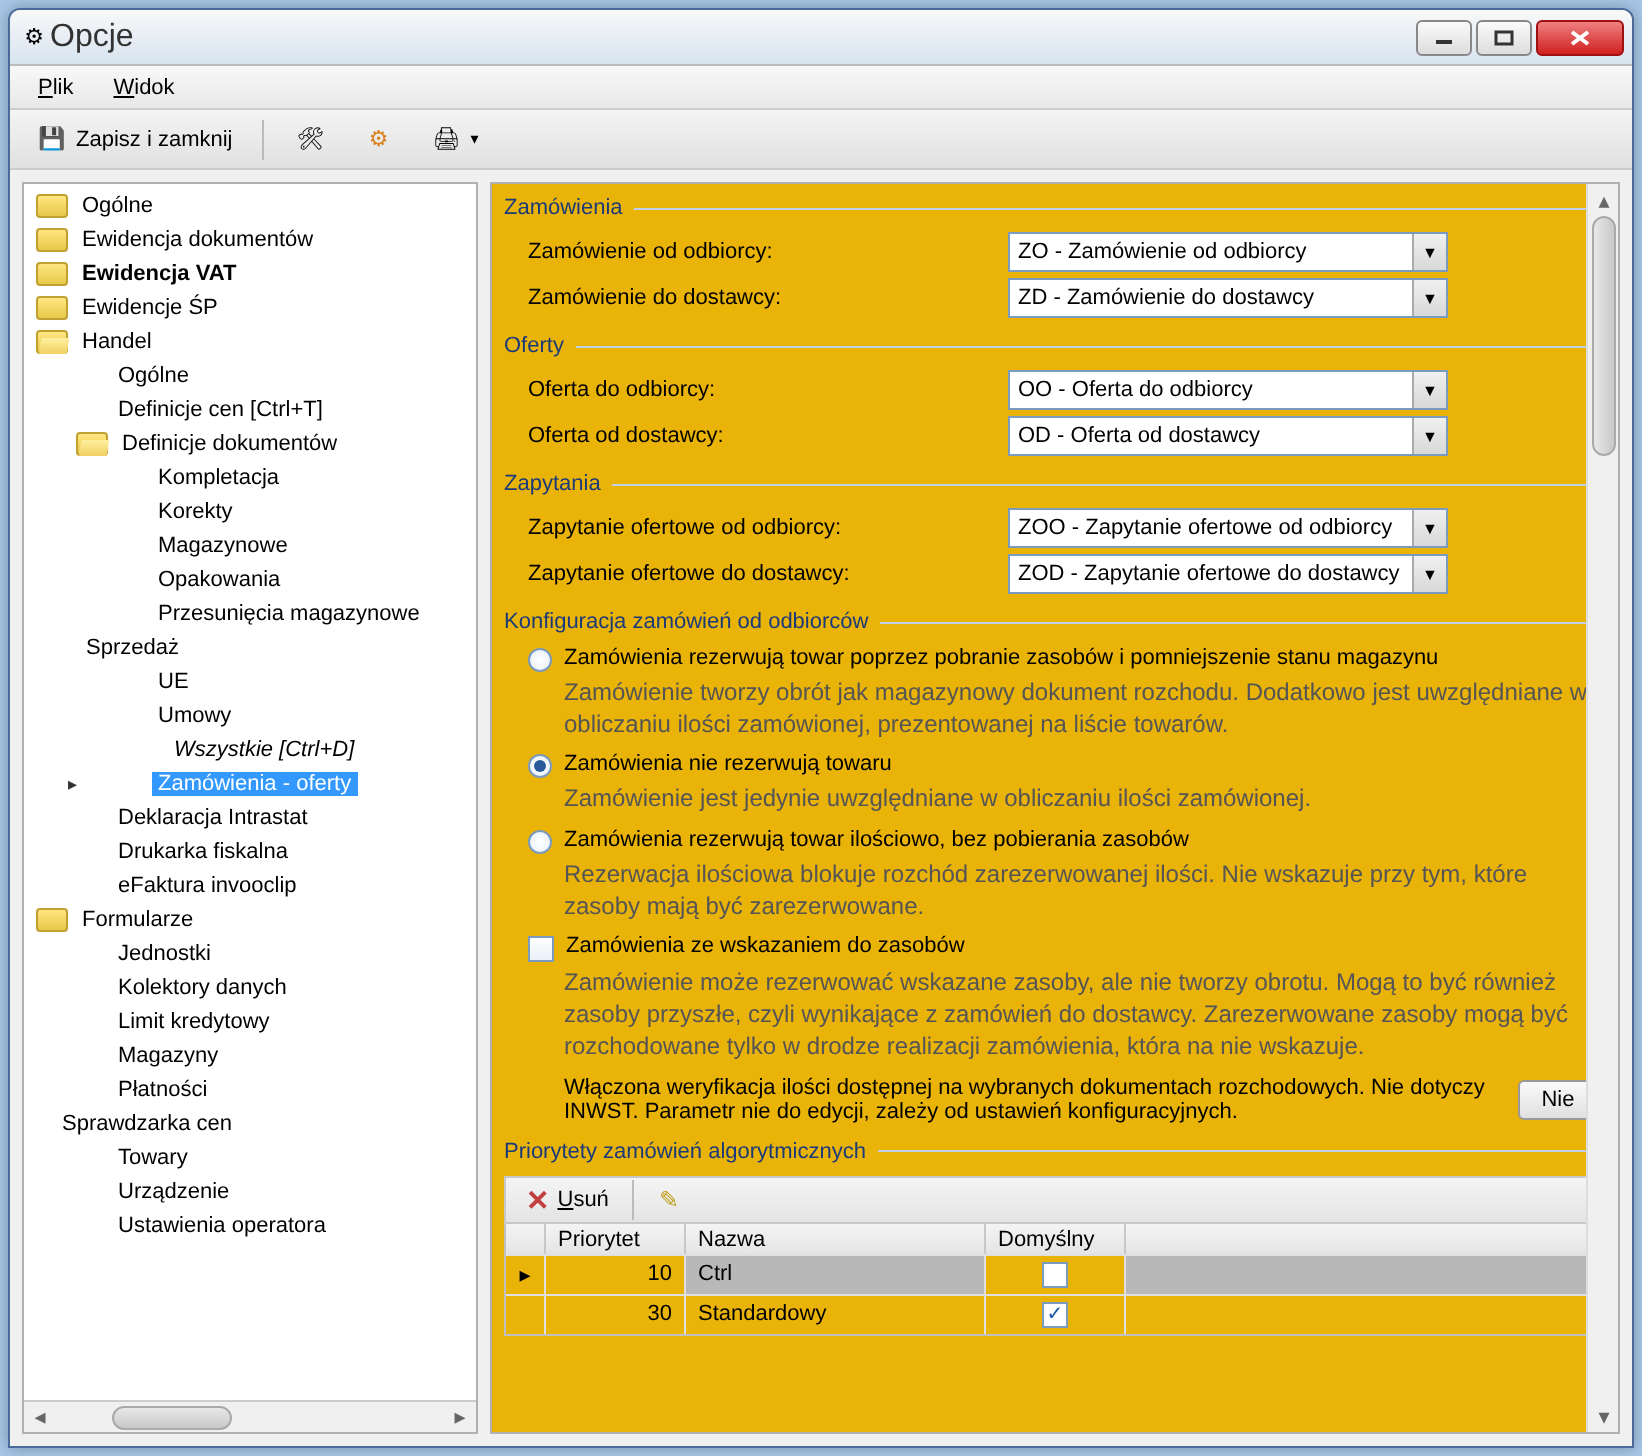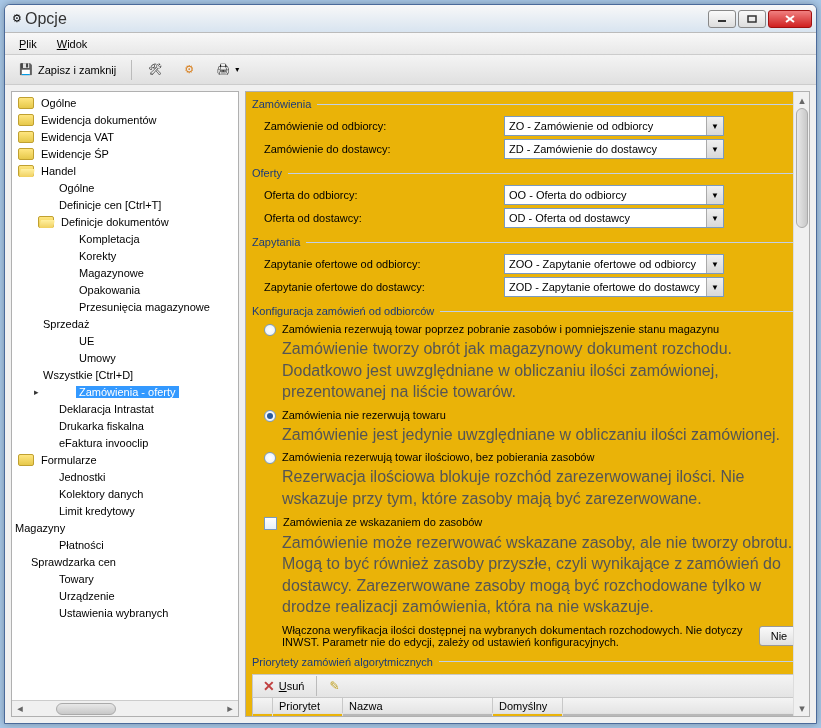--- a/index.html
+++ b/index.html
@@ -37,21 +37,21 @@
 .group-title { color: #1a3a7a; font-size: 11px; margin-bottom: 6px; display: flex; align-items: center; gap: 6px; }
 .group-title::after { content: ""; flex: 1; height: 1px; background: #c0d0e8; }
 .form-row { display: flex; align-items: center; margin: 3px 0 3px 12px; }
 .form-label { width: 240px; }
 .dropdown { width: 220px; height: 20px; border: 1px solid #7a9ac0; background: #fff; display: flex; align-items: center; padding: 0 4px; position: relative; }
 .dropdown-arrow { position: absolute; right: 0; top: 0; width: 17px; height: 18px; background: linear-gradient(#f0f0f0,#d8d8d8); border-left: 1px solid #aaa; display: flex; align-items: center; justify-content: center; font-size: 8px; }
 .radio-row, .check-row { display: flex; align-items: flex-start; margin: 6px 0 2px 12px; gap: 6px; }
 .radio { width: 12px; height: 12px; border: 1px solid #7a9ac0; border-radius: 50%; background: radial-gradient(#fff,#e8f0f8); margin-top: 1px; flex-shrink: 0; position: relative; }
 .radio.checked::after { content: ""; position: absolute; left: 2px; top: 2px; width: 6px; height: 6px; background: #2a5a9a; border-radius: 50%; }
 .checkbox { width: 13px; height: 13px; border: 1px solid #7a9ac0; background: linear-gradient(#fff,#e8f0f8); margin-top: 1px; flex-shrink: 0; display: flex; align-items: center; justify-content: center; font-size: 10px; color: #1a5aaa; }
-.desc { margin: 2px 0 6px 30px; font-size: 16px; color: #555; line-height: 1.35; }
+.desc { margin: 2px 0 6px 30px; font-size: 12px; color: #555; line-height: 1.35; }
 .toggle-btn { width: 40px; height: 20px; border: 1px solid #999; background: linear-gradient(#fafafa,#e0e0e0); border-radius: 3px; display: flex; align-items: center; justify-content: center; font-size: 11px; margin-left: 12px; }
 .footer-row { display: flex; align-items: center; margin: 4px 0 8px 30px; }
 .table-toolbar { height: 24px; background: linear-gradient(#f4f4f4,#e4e4e4); border: 1px solid #c8c8c8; display: flex; align-items: center; padding: 0 4px; gap: 2px; }
 .tbl-btn { padding: 2px 6px; display: flex; align-items: center; gap: 4px; cursor: pointer; }
 .tbl-btn u { text-decoration: underline; }
 .table { border: 1px solid #c0c0c0; border-top: none; }
 .table-header { display: flex; background: linear-gradient(#f4f4f4,#e4e4e4); height: 15px; }
 .table-header > div { border-right: 1px solid #c8c8c8; padding: 2px 6px; }
 .table-row { display: flex; height: 20px; }
 .table-row > div { border-right: 1px solid #e0e0e0; border-top: 1px solid #e0e0e0; padding: 2px 6px; display: flex; align-items: center; }
@@ -119,21 +119,21 @@
     <div class="tree-panel">
       <div class="tree" id="tree">
           <div class="tree-row" style="padding-left: 6px;">
             <span class="folder-icon"></span>
             <span class="lbl">Ogólne</span>
           </div>
           <div class="tree-row" style="padding-left: 6px;">
             <span class="folder-icon"></span>
             <span class="lbl">Ewidencja dokumentów</span>
           </div>
-          <div class="tree-row" style="padding-left: 6px;">
+          <div class="tree-row" style="padding-left: 6px; font-weight: bold;">
             <span class="folder-icon"></span>
             <span class="lbl">Ewidencja VAT</span>
           </div>
           <div class="tree-row" style="padding-left: 6px;">
             <span class="folder-icon"></span>
             <span class="lbl">Ewidencje ŚP</span>
           </div>
           <div class="tree-row" style="padding-left: 6px;">
             <span class="folder-icon open"></span>
             <span class="lbl">Handel</span>
@@ -165,21 +165,21 @@
           </div>
           <div class="tree-row" style="padding-left: 28px;">
             <span class="lbl">Sprzedaż</span>
           </div>
           <div class="tree-row" style="padding-left: 64px;">
             <span class="lbl">UE</span>
           </div>
           <div class="tree-row" style="padding-left: 64px;">
             <span class="lbl">Umowy</span>
           </div>
-          <div class="tree-row" style="padding-left: 28px;">
+          <div class="tree-row" style="padding-left: 72px; font-style: italic;">
             <span class="lbl">Wszystkie [Ctrl+D]</span>
           </div>
           <div class="tree-row selected" style="padding-left: 64px;">
             <span class="lbl">Zamówienia - oferty</span>
           </div>
           <div class="tree-row" style="padding-left: 44px;">
             <span class="lbl">Deklaracja Intrastat</span>
           </div>
           <div class="tree-row" style="padding-left: 44px;">
             <span class="lbl">Drukarka fiskalna</span>
@@ -193,37 +193,37 @@
           </div>
           <div class="tree-row" style="padding-left: 44px;">
             <span class="lbl">Jednostki</span>
           </div>
           <div class="tree-row" style="padding-left: 44px;">
             <span class="lbl">Kolektory danych</span>
           </div>
           <div class="tree-row" style="padding-left: 44px;">
             <span class="lbl">Limit kredytowy</span>
           </div>
-          <div class="tree-row" style=" align-items: center;">
+          <div class="tree-row" style="padding-left: 44px; align-items: center;">
             <span class="lbl">Magazyny</span>
           </div>
           <div class="tree-row" style="padding-left: 44px;">
             <span class="lbl">Płatności</span>
           </div>
           <div class="tree-row" style="padding-left: 16px;">
             <span class="lbl">Sprawdzarka cen</span>
           </div>
           <div class="tree-row" style="padding-left: 44px;">
             <span class="lbl">Towary</span>
           </div>
           <div class="tree-row" style="padding-left: 44px;">
             <span class="lbl">Urządzenie</span>
           </div>
           <div class="tree-row" style="padding-left: 44px;">
-            <span class="lbl">Ustawienia wybranych</span>
+            <span class="lbl">Ustawienia operatora</span>
           </div>
         </div>
       <div class="tree-scroll">
         <div class="tree-scroll-arrow">◂</div>
         <div class="tree-scroll-thumb"></div>
         <div class="tree-scroll-arrow" style="margin-left:auto">▸</div>
       </div>
     </div>
 
     <div class="content-panel">

